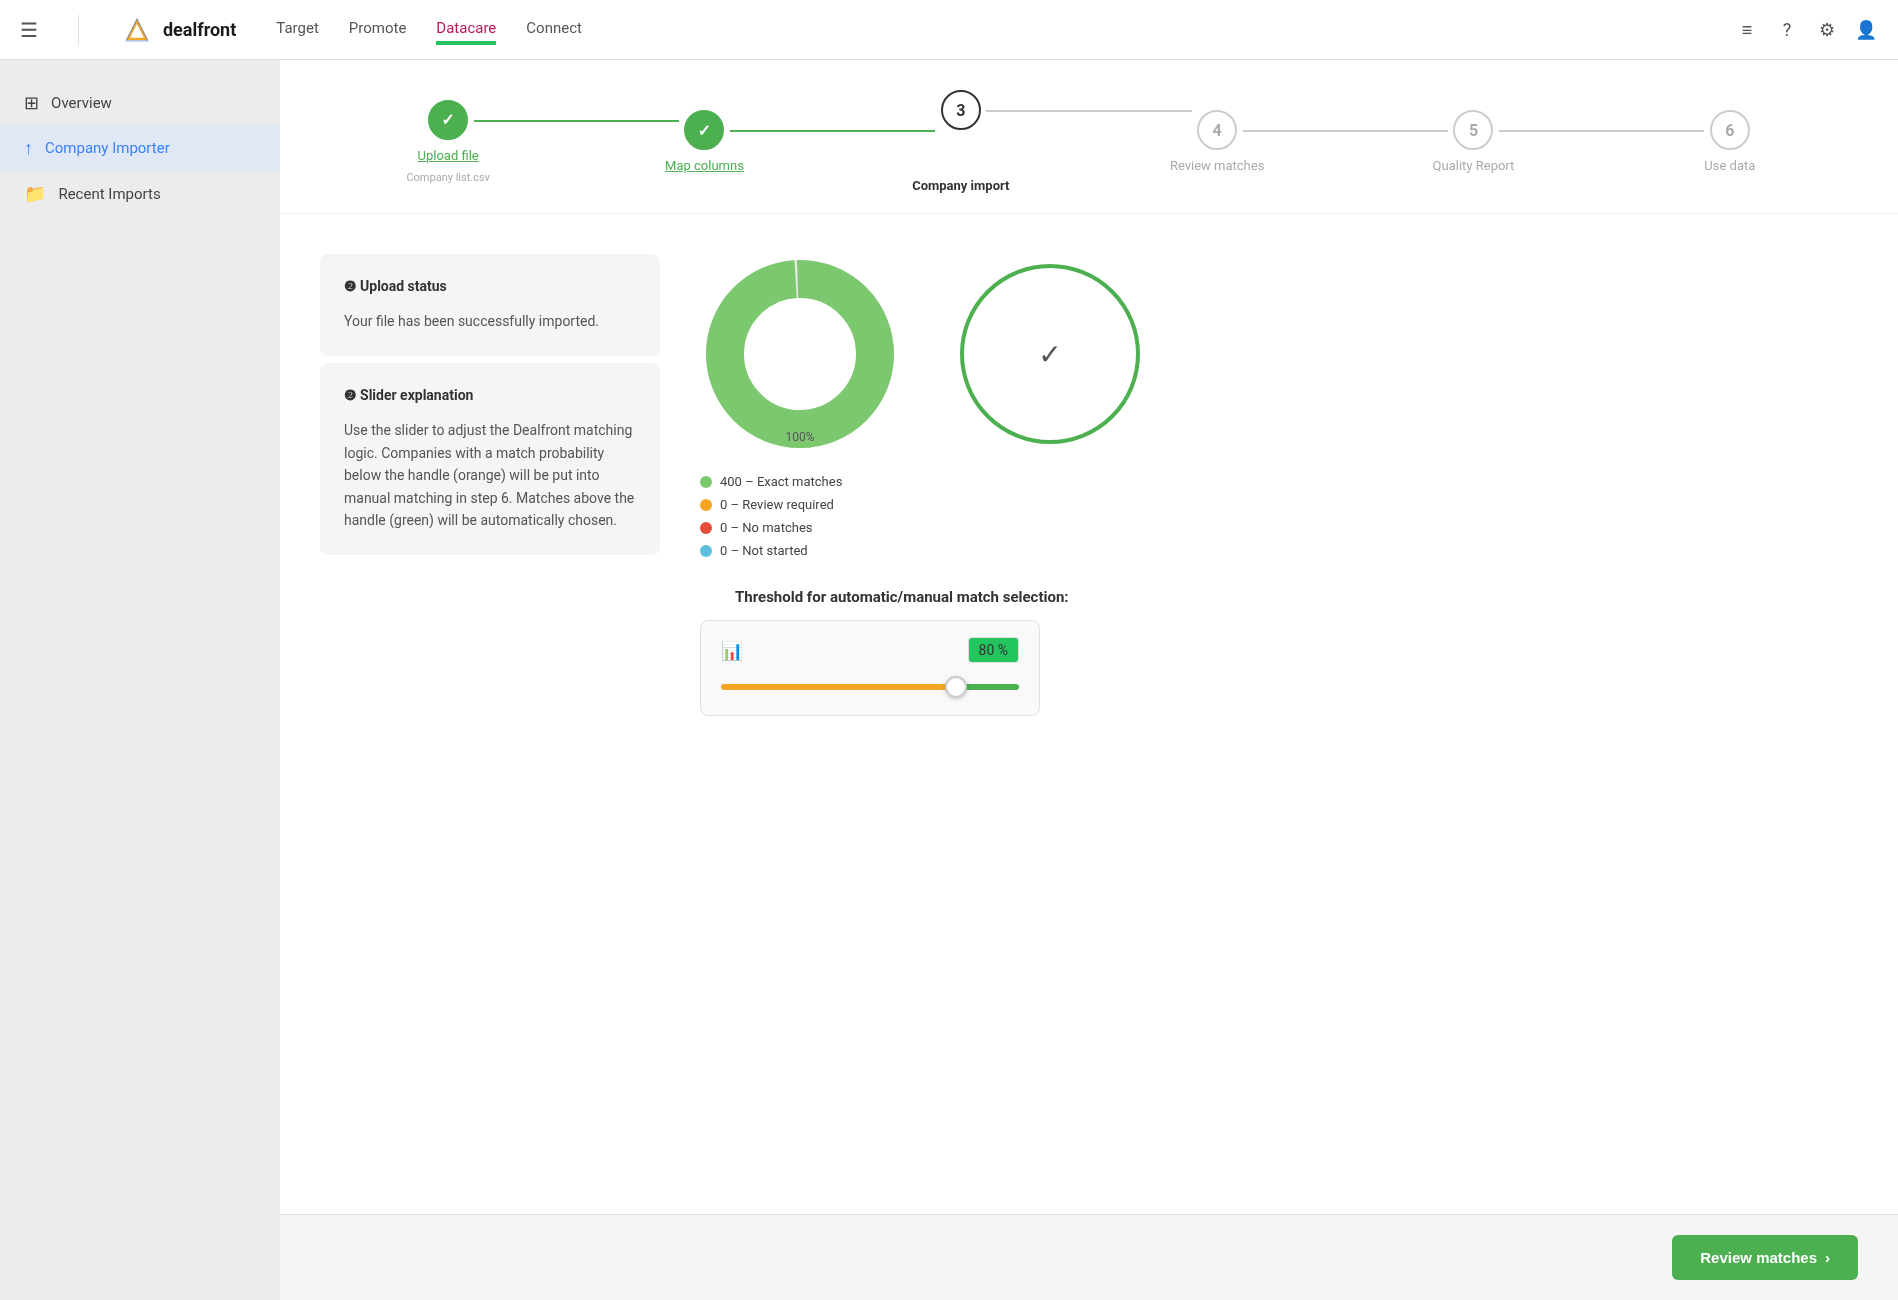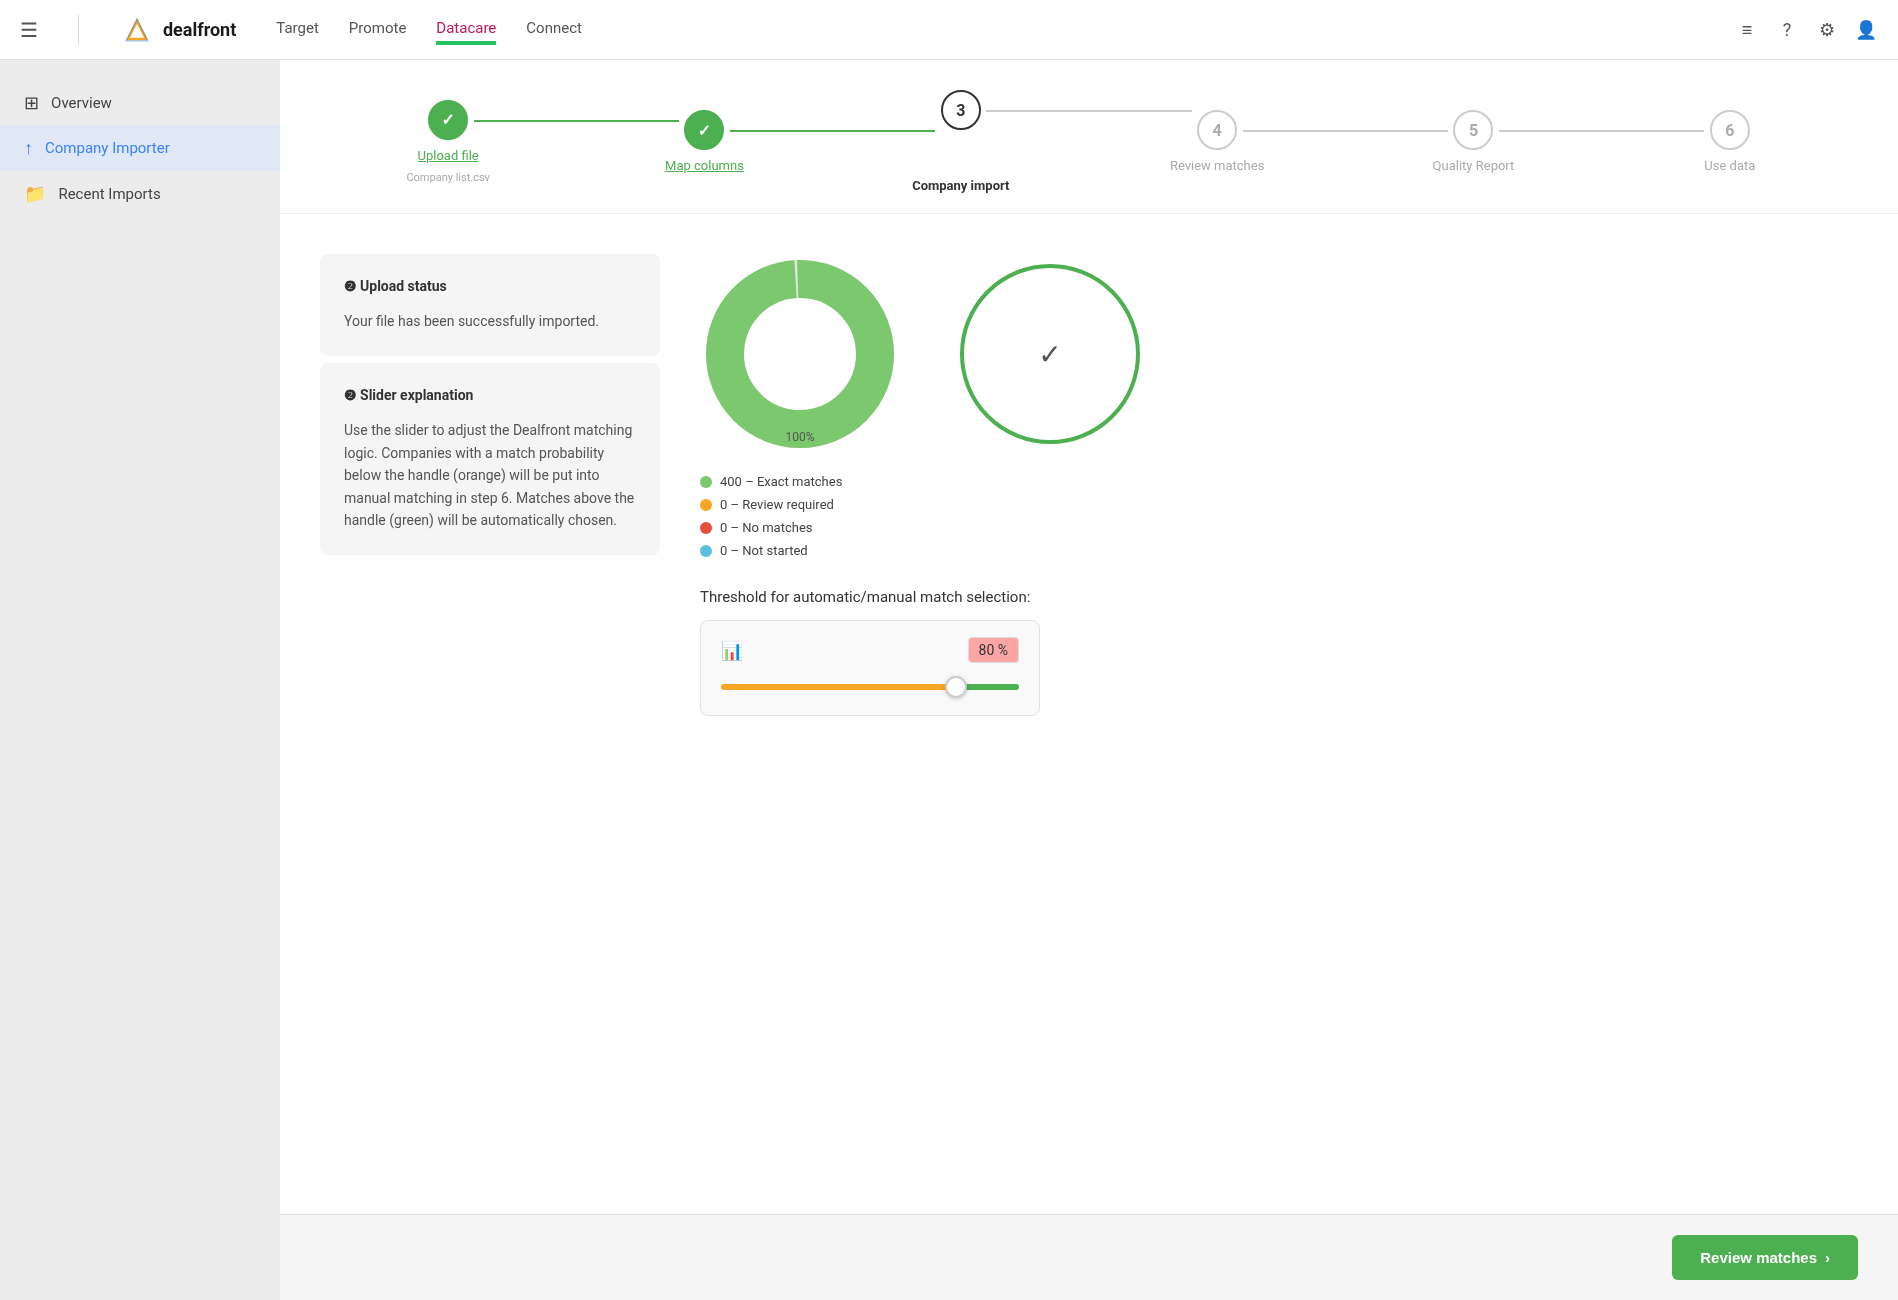--- a/index.html
+++ b/index.html
@@ -275,40 +275,41 @@
       border-radius: 50%;
       flex-shrink: 0;
     }
 
     
     .threshold-section {
       margin-top: 10px;
     }
     .threshold-title {
       font-size: 15px;
-      font-weight: normal;
+      font-weight: bold;
       margin-bottom: 14px;
       color: #333;
+      margin-left: 35px;
     }
     .threshold-box {
       background: #f9f9f9;
       border: 1px solid #e0e0e0;
       border-radius: 8px;
       padding: 16px 20px;
       width: 340px;
     }
     .threshold-top {
       display: flex;
       align-items: center;
       gap: 10px;
       margin-bottom: 12px;
     }
     .threshold-percent {
       margin-left: auto;
-      background: #fca5a5;
+      background: #22c55e;
       border: 1px solid #ddd;
       border-radius: 4px;
       padding: 4px 10px;
       font-size: 14px;
       color: #333;
     }
     .slider-container {
       position: relative;
       height: 24px;
       display: flex;

